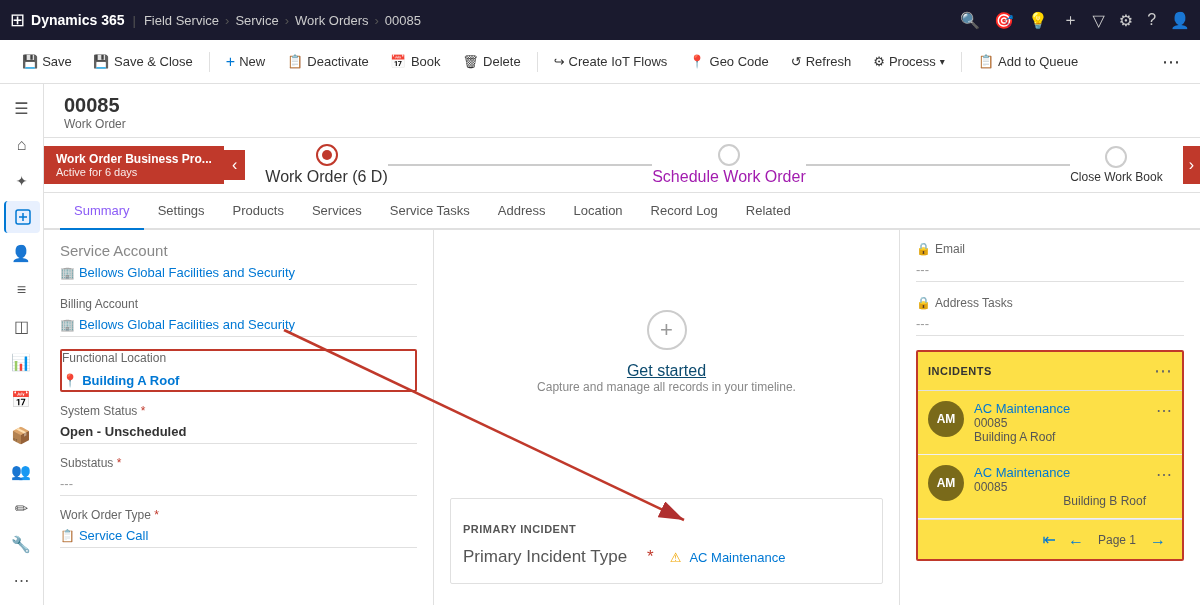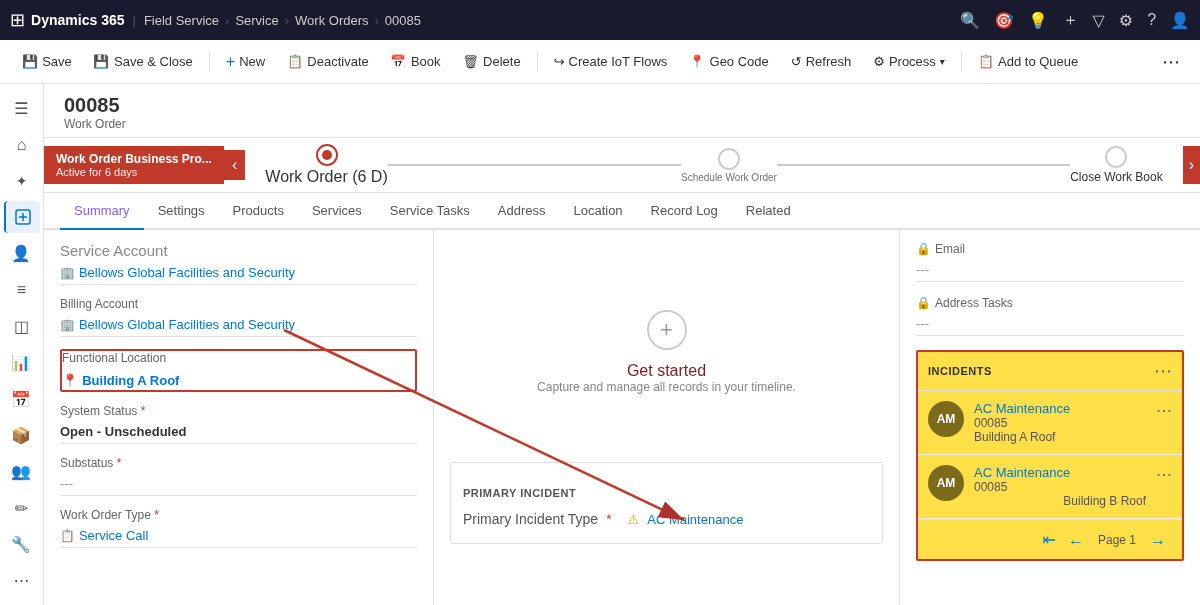--- a/index.html
+++ b/index.html
@@ -110,27 +110,27 @@
     
     .timeline-get-started {
       display: flex; flex-direction: column; align-items: center; justify-content: center;
       height: 220px; color: #666;
     }
     .timeline-add-btn {
       width: 40px; height: 40px; border-radius: 50%; border: 2px solid #ccc;
       display: flex; align-items: center; justify-content: center; font-size: 22px;
       cursor: pointer; color: #999; margin-bottom: 12px;
     }
-    .timeline-title { font-size: 16px; color: #7f1d1d; margin-bottom: 0; }
+    .timeline-title { font-size: 16px; color: #0c4a6e; margin-bottom: 0; text-decoration: underline; }
     .timeline-desc { font-size: 12px; color: #888; text-align: center; }
 
     
     .section-header { font-size: 11px; font-weight: 600; color: #555; text-transform: uppercase; letter-spacing: 0.5px; margin: 12px 0 8px; }
     .incident-row { display: flex; align-items: center; gap: 8px; padding: 4px 0; }
-    .incident-label { font-size: 14px; color: #555; display: flex; align-items: center; gap: 8px; justify-content: space-between; }
+    .incident-label { font-size: 17px; color: #555; display: flex; align-items: center; gap: 20px; justify-content: space-between; }
     .incident-link { color: #0078d4; cursor: pointer; font-size: 13px; display: flex; align-items: center; gap: 4px; }
 
     
     .right-panel { width: 300px; overflow-y: auto; padding: 12px 16px; flex-shrink: 0; }
     .right-field-group { margin-bottom: 14px; }
     .right-field-label { font-size: 12px; color: #666; margin-bottom: 2px; display: flex; align-items: center; gap: 4px; }
     .right-field-value { font-size: 13px; color: #333; padding: 4px 0; border-bottom: 1px solid #e0e0e0; }
     .dash-value { color: #999; }
 
     
@@ -283,21 +283,21 @@
       </div>
       <div class="bpf-chevron-left">‹</div>
       <div class="bpf-stages-row">
         <div class="bpf-stage-item">
           <div class="bpf-circle active"></div>
           <span style="font-size:16px; color:#333;">Work Order (6 D)</span>
         </div>
         <div class="bpf-connector"></div>
         <div class="bpf-stage-item">
           <div class="bpf-circle"></div>
-          <span style="font-size:10px; color:#737373;">Schedule Work Order</span>
+          <span style="font-size:16px; color:#a21caf;">Schedule Work Order</span>
         </div>
         <div class="bpf-connector"></div>
         <div class="bpf-stage-item">
           <div class="bpf-circle"></div>
           <span style="font-size:12px; color:#333;">Close Work Book</span>
         </div>
       </div>
       <div class="bpf-chevron-right">›</div>
     </div>
 
@@ -389,21 +389,21 @@
       </div>
 
       <div class="middle-panel">
 
         <div class="timeline-get-started">
           <div class="timeline-add-btn">+</div>
           <div class="timeline-title">Get started</div>
           <div class="timeline-desc">Capture and manage all records in your timeline.</div>
         </div>
 
-        <div style="border: 1px solid #e0e0e0; border-radius: 2px; padding: 12px;">
+        <div style="border: 1px solid #e0e0e0; border-radius: 2px; padding: 12px; margin-top: 36px;">
           <div class="section-header">PRIMARY INCIDENT</div>
           <div class="incident-row">
             <span class="incident-label">
               <span>Primary Incident Type</span>
               <span style="color:#c0392b;">*</span>
             </span>
             <span style="color:#f0a500; margin-left: 8px;">⚠</span>
             <a class="incident-link">
               <span>AC Maintenance</span>
             </a>

